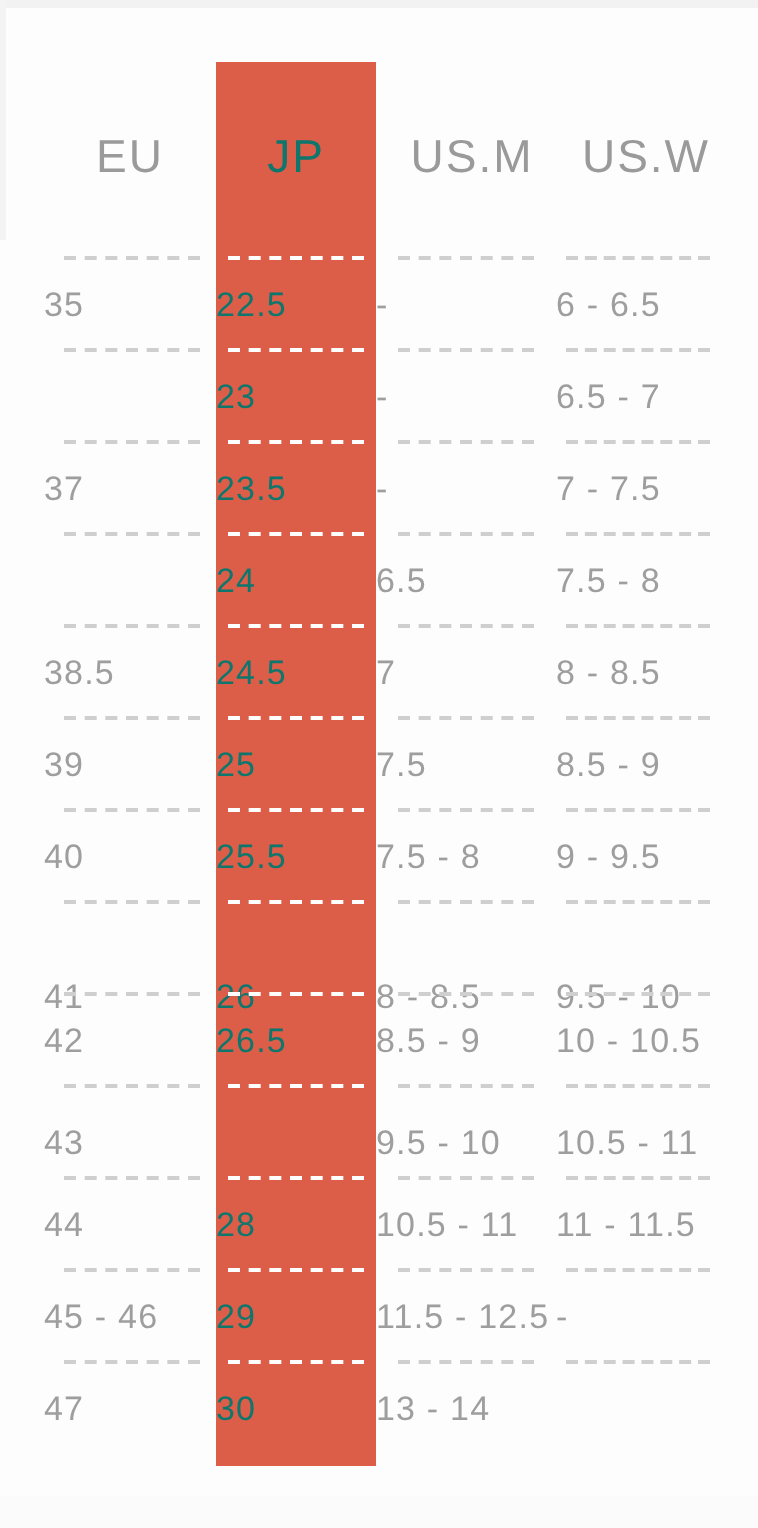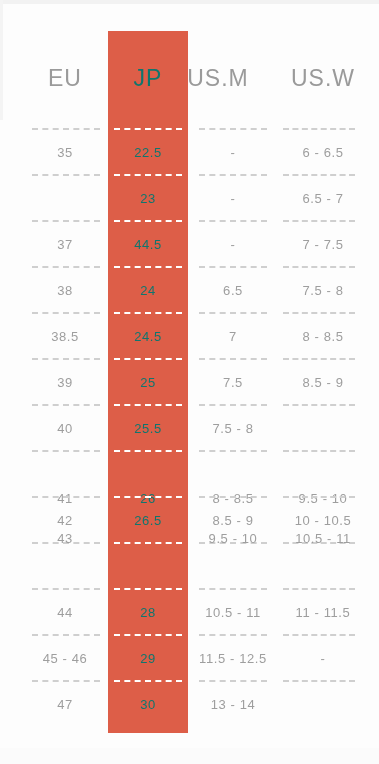--- a/index.html
+++ b/index.html
@@ -65,23 +65,23 @@
     left: 0;
     width: 379px;
     height: 46px;
   }
 
   .cell {
     position: absolute;
     top: 0;
     height: 46px;
     line-height: 46px;
-    text-align: center;
+    text-align: left;
     color: #9e9e9e;
-    font-size: 13px;
+    font-size: 17px;
     font-weight: 400;
     letter-spacing: 0.6px;
     white-space: nowrap;
   }
 
   .cell.col-eu   { left: 22px;  width: 86px; }
   .cell.col-jp   { left: 108px; width: 80px; color: #0f766e; }
   .cell.col-usm  { left: 188px; width: 90px; }
   .cell.col-usw  { left: 278px; width: 90px; }
 
@@ -100,21 +100,21 @@
     line-height: 46px;
     text-align: center;
     color: #9a9a9a;
     font-size: 23px;
     font-weight: 400;
     letter-spacing: 1px;
     white-space: nowrap;
   }
   .header-cell.col-eu   { left: 22px;  width: 86px; }
   .header-cell.col-jp   { left: 108px; width: 80px; color: #0f766e; }
-  .header-cell.col-usm  { left: 173px; width: 90px; }
+  .header-cell.col-usm  { left: 191px; width: 90px; }
   .header-cell.col-usw  { left: 278px; width: 90px; }
 
   
   .sep-group {
     position: absolute;
     left: 0;
     width: 379px;
     height: 2px;
   }
   .sep {
@@ -171,32 +171,31 @@
         <div class="cell col-usw">6.5 - 7</div>
       </div>
       <div class="sep-group" style="top: 220px;">
         <div class="sep col-eu"></div>
         <div class="sep col-jp"></div>
         <div class="sep col-usm"></div>
         <div class="sep col-usw"></div>
       </div>
       <div class="row" style="top: 222px;">
         <div class="cell col-eu">37</div>
-        <div class="cell col-jp">44.5</div>
+        <div class="cell col-jp">23.5</div>
         <div class="cell col-usm">-</div>
         <div class="cell col-usw">7 - 7.5</div>
       </div>
       <div class="sep-group" style="top: 266px;">
         <div class="sep col-eu"></div>
         <div class="sep col-jp"></div>
         <div class="sep col-usm"></div>
         <div class="sep col-usw"></div>
       </div>
       <div class="row" style="top: 268px;">
-        <div class="cell col-eu">38</div>
         <div class="cell col-jp">24</div>
         <div class="cell col-usm">6.5</div>
         <div class="cell col-usw">7.5 - 8</div>
       </div>
       <div class="sep-group" style="top: 312px;">
         <div class="sep col-eu"></div>
         <div class="sep col-jp"></div>
         <div class="sep col-usm"></div>
         <div class="sep col-usw"></div>
       </div>
@@ -221,20 +220,21 @@
       <div class="sep-group" style="top: 404px;">
         <div class="sep col-eu"></div>
         <div class="sep col-jp"></div>
         <div class="sep col-usm"></div>
         <div class="sep col-usw"></div>
       </div>
       <div class="row" style="top: 406px;">
         <div class="cell col-eu">40</div>
         <div class="cell col-jp">25.5</div>
         <div class="cell col-usm">7.5 - 8</div>
+        <div class="cell col-usw">9 - 9.5</div>
       </div>
       <div class="sep-group" style="top: 450px;">
         <div class="sep col-eu"></div>
         <div class="sep col-jp"></div>
         <div class="sep col-usm"></div>
         <div class="sep col-usw"></div>
       </div>
       <div class="row" style="top: 476px;">
         <div class="cell col-eu">41</div>
         <div class="cell col-jp">26</div>
@@ -252,21 +252,21 @@
         <div class="cell col-jp">26.5</div>
         <div class="cell col-usm">8.5 - 9</div>
         <div class="cell col-usw">10 - 10.5</div>
       </div>
       <div class="sep-group" style="top: 542px;">
         <div class="sep col-eu"></div>
         <div class="sep col-jp"></div>
         <div class="sep col-usm"></div>
         <div class="sep col-usw"></div>
       </div>
-      <div class="row" style="top: 516px;">
+      <div class="row" style="top: 549px;">
         <div class="cell col-eu">43</div>
         <div class="cell col-usm">9.5 - 10</div>
         <div class="cell col-usw">10.5 - 11</div>
       </div>
       <div class="sep-group" style="top: 588px;">
         <div class="sep col-eu"></div>
         <div class="sep col-jp"></div>
         <div class="sep col-usm"></div>
         <div class="sep col-usw"></div>
       </div>

